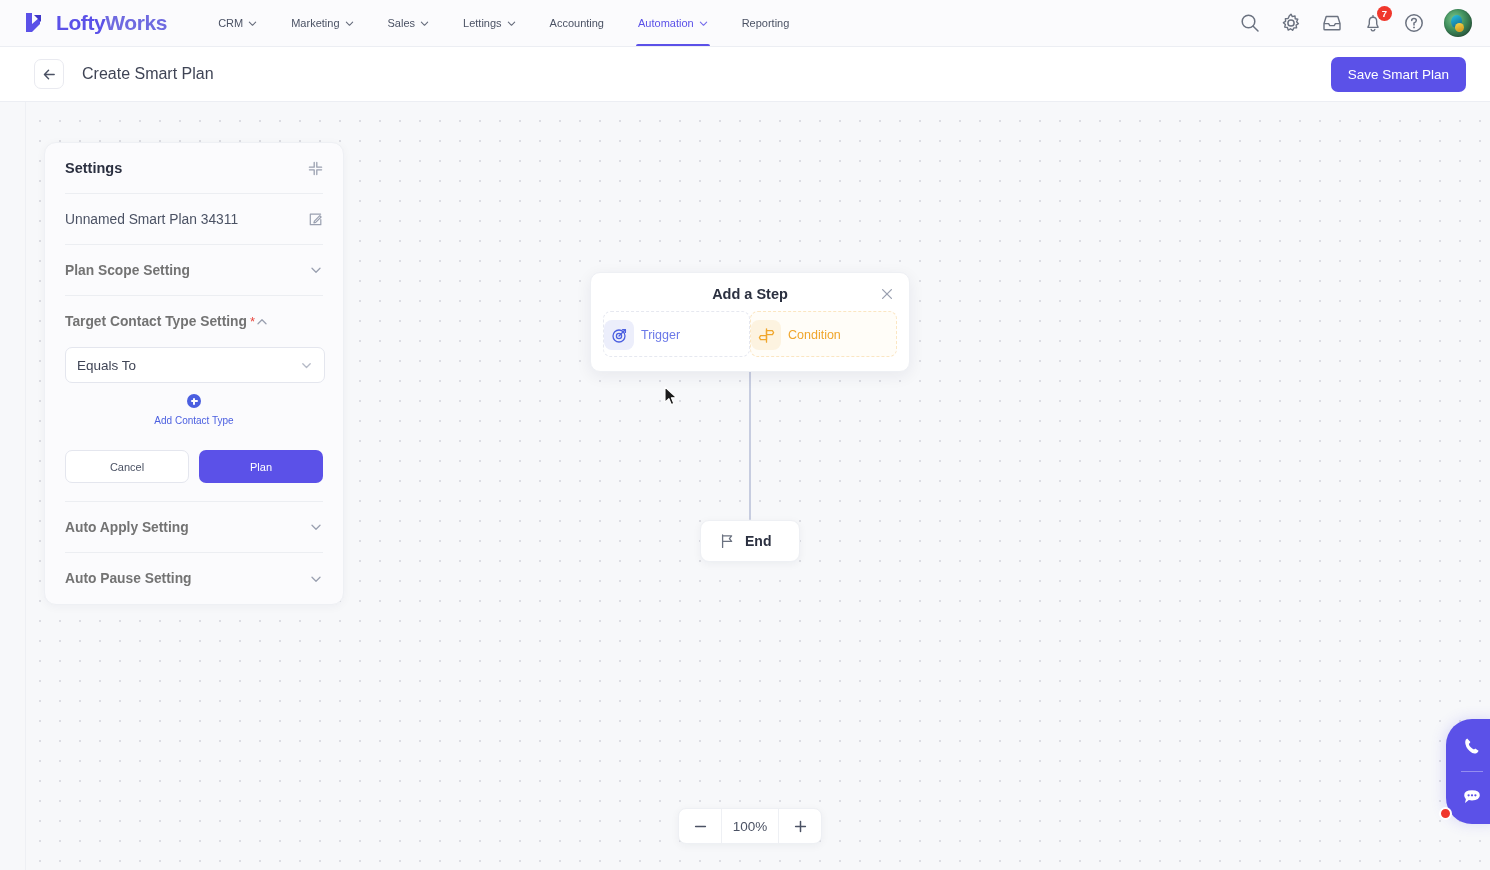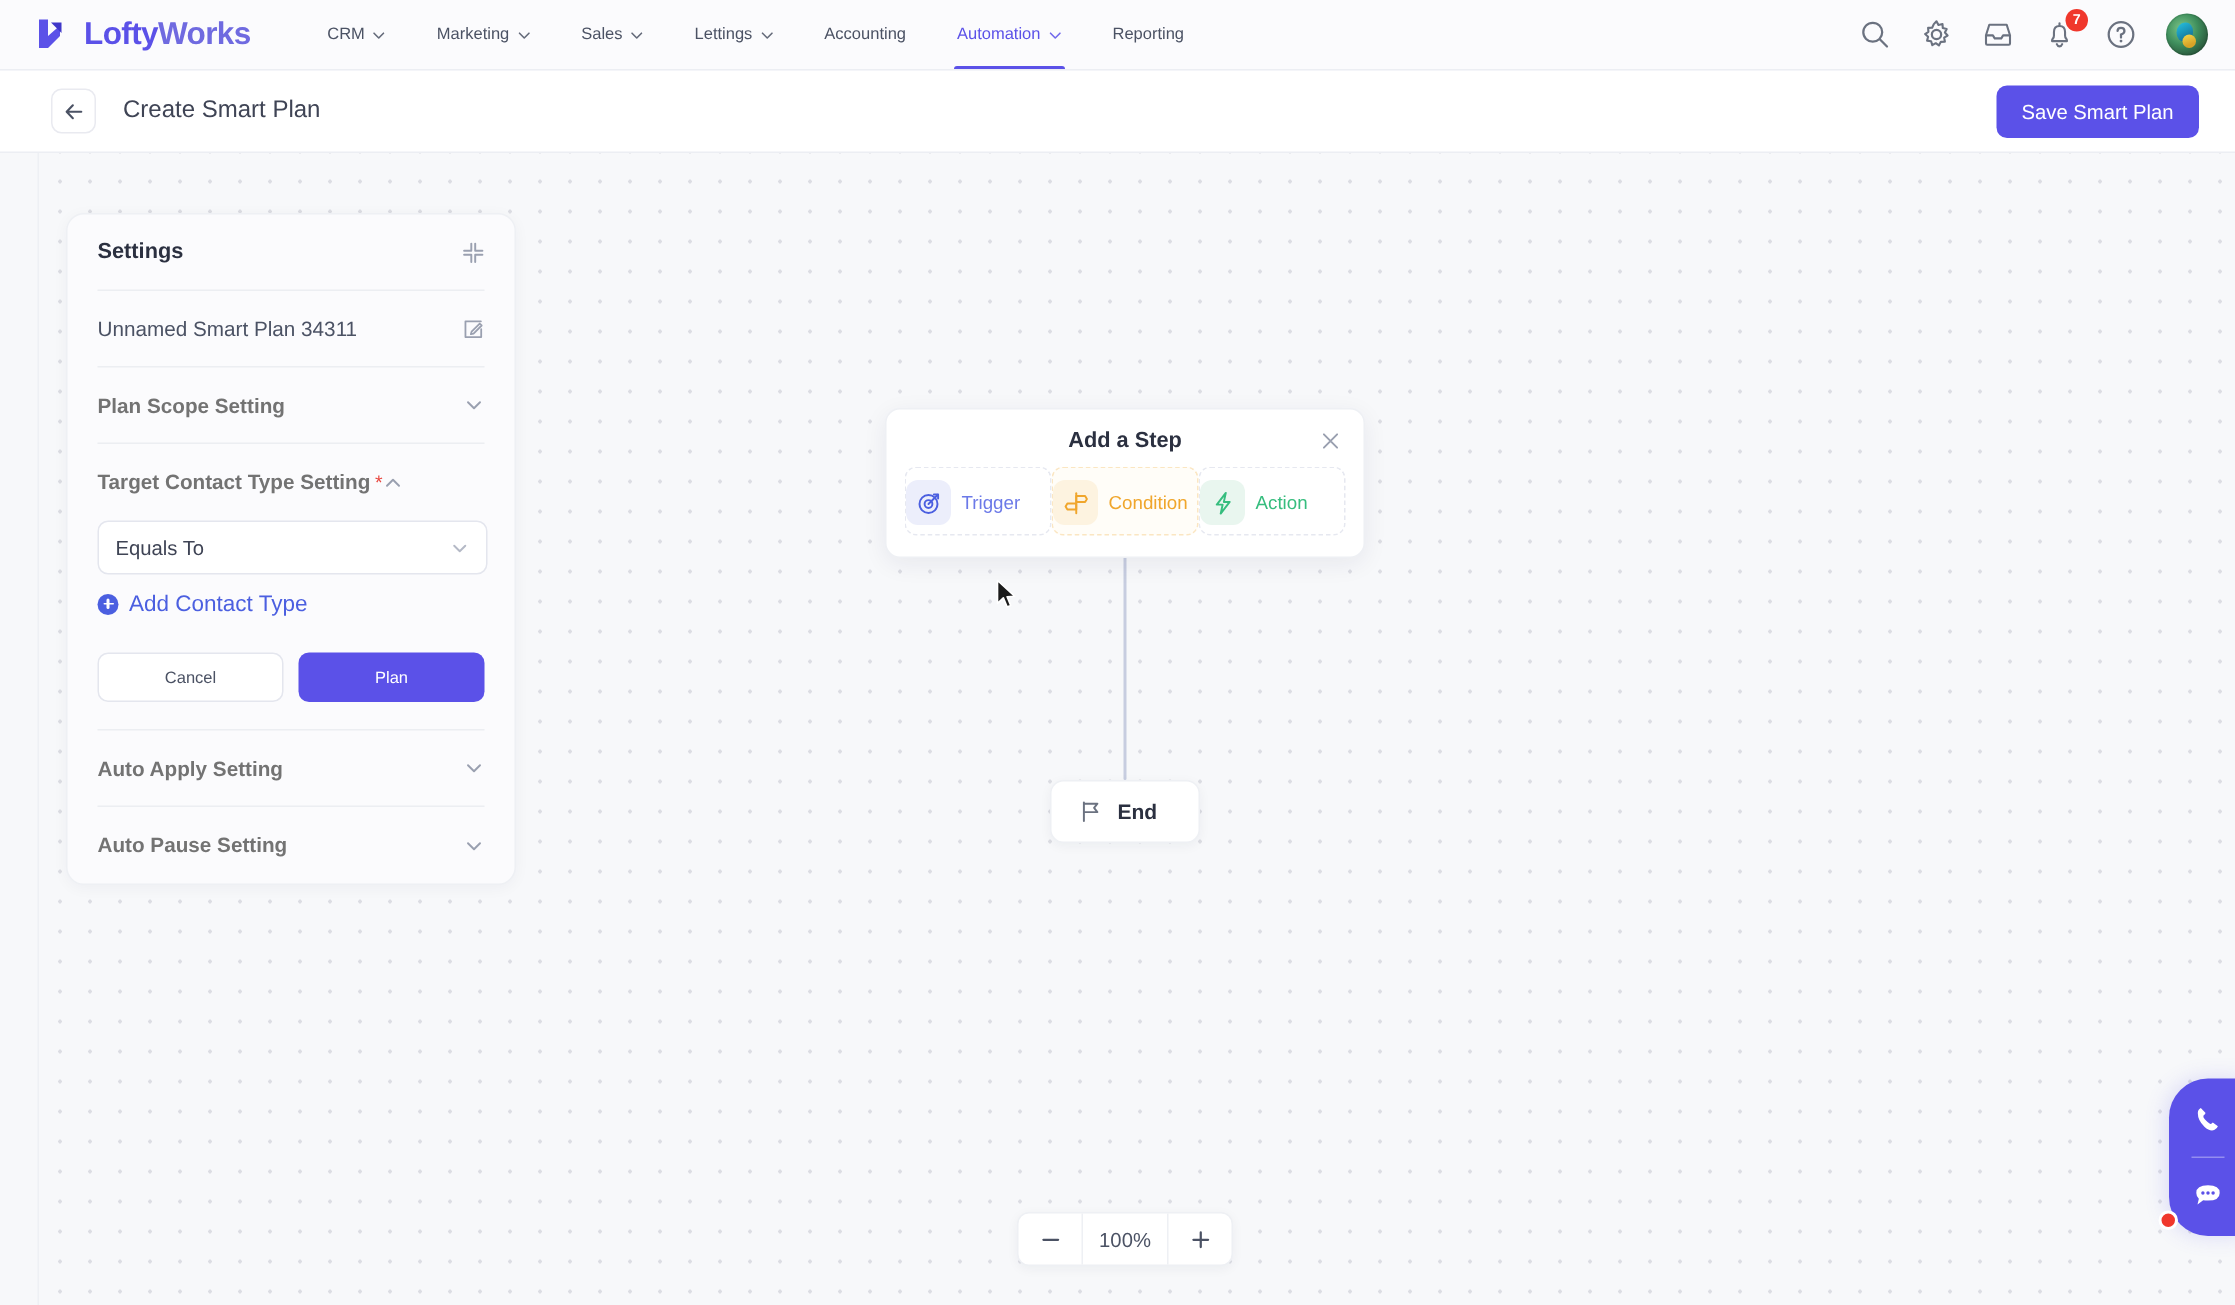--- a/index.html
+++ b/index.html
@@ -141,22 +141,22 @@
     padding: 0 11px; margin-bottom: 11px;
     font-size: 13.5px; color: #3f4455; cursor: pointer;
   }
   .select.dashed { border-style: dashed; border-color: #dfe2ec; }
   .select .ph { color: #b9bdc9; }
   .select .spacer { margin-left: auto; }
   .select .chev { color: #b4b9c6; display: flex; }
 
   .addlink {
     display: flex; align-items: center; gap: 7px;
-    font-size: 15px; color: #4b5fe0;
-    cursor: pointer; margin-top: 6px;
+    font-size: 10px; color: #4b5fe0;
+    cursor: pointer; margin-top: 6px; flex-direction: column;
   }
   .plus-circ {
     width: 14px; height: 14px; border-radius: 50%;
     background: #4b5fe0; position: relative; flex: 0 0 auto;
   }
   .plus-circ::before, .plus-circ::after {
     content: ""; position: absolute; background: #fff; border-radius: 1px;
   }
   .plus-circ::before { left: 3.5px; top: 6.3px; width: 7px; height: 1.6px; }
   .plus-circ::after  { top: 3.5px; left: 6.2px; height: 7px; width: 1.6px; }
@@ -491,28 +491,20 @@
       <div class="step step-condition">
         <div class="tile">
           <svg viewBox="0 0 17 17">
             <path d="M8.5 1.8 L8.5 15.2" stroke="currentColor" stroke-width="1.3" stroke-linecap="round"></path>
             <path d="M8.5 3.6 L14.4 3.6 L15.6 5.6 L14.4 7.6 L8.5 7.6 Z" fill="none" stroke="currentColor" stroke-width="1.3" stroke-linejoin="round"></path>
             <path d="M8.5 8.6 L2.6 8.6 L1.4 10.6 L2.6 12.6 L8.5 12.6 Z" fill="none" stroke="currentColor" stroke-width="1.3" stroke-linejoin="round"></path>
           </svg>
         </div>
         <div class="lbl">Condition</div>
       </div>
-      <div class="step step-action">
-        <div class="tile">
-          <svg viewBox="0 0 17 17">
-            <path d="M10.2 1.6 L4.2 9.4 L8.1 9.4 L6.8 15.4 L12.8 7.6 L8.9 7.6 Z" fill="none" stroke="currentColor" stroke-width="1.3" stroke-linejoin="round"></path>
-          </svg>
-        </div>
-        <div class="lbl">Action</div>
-      </div>
     </div>
   </div>
 
   <div class="endnode">
     <svg class="flag" viewBox="0 0 16 16">
       <path d="M3.6 2 L3.6 14.4" stroke="currentColor" stroke-width="1.3" stroke-linecap="round"></path>
       <path d="M3.6 2.8 L12.6 2.8 L10.4 5.6 L12.6 8.4 L3.6 8.4" fill="none" stroke="currentColor" stroke-width="1.3" stroke-linejoin="round"></path>
     </svg>
     <div class="lbl">End</div>
   </div>

